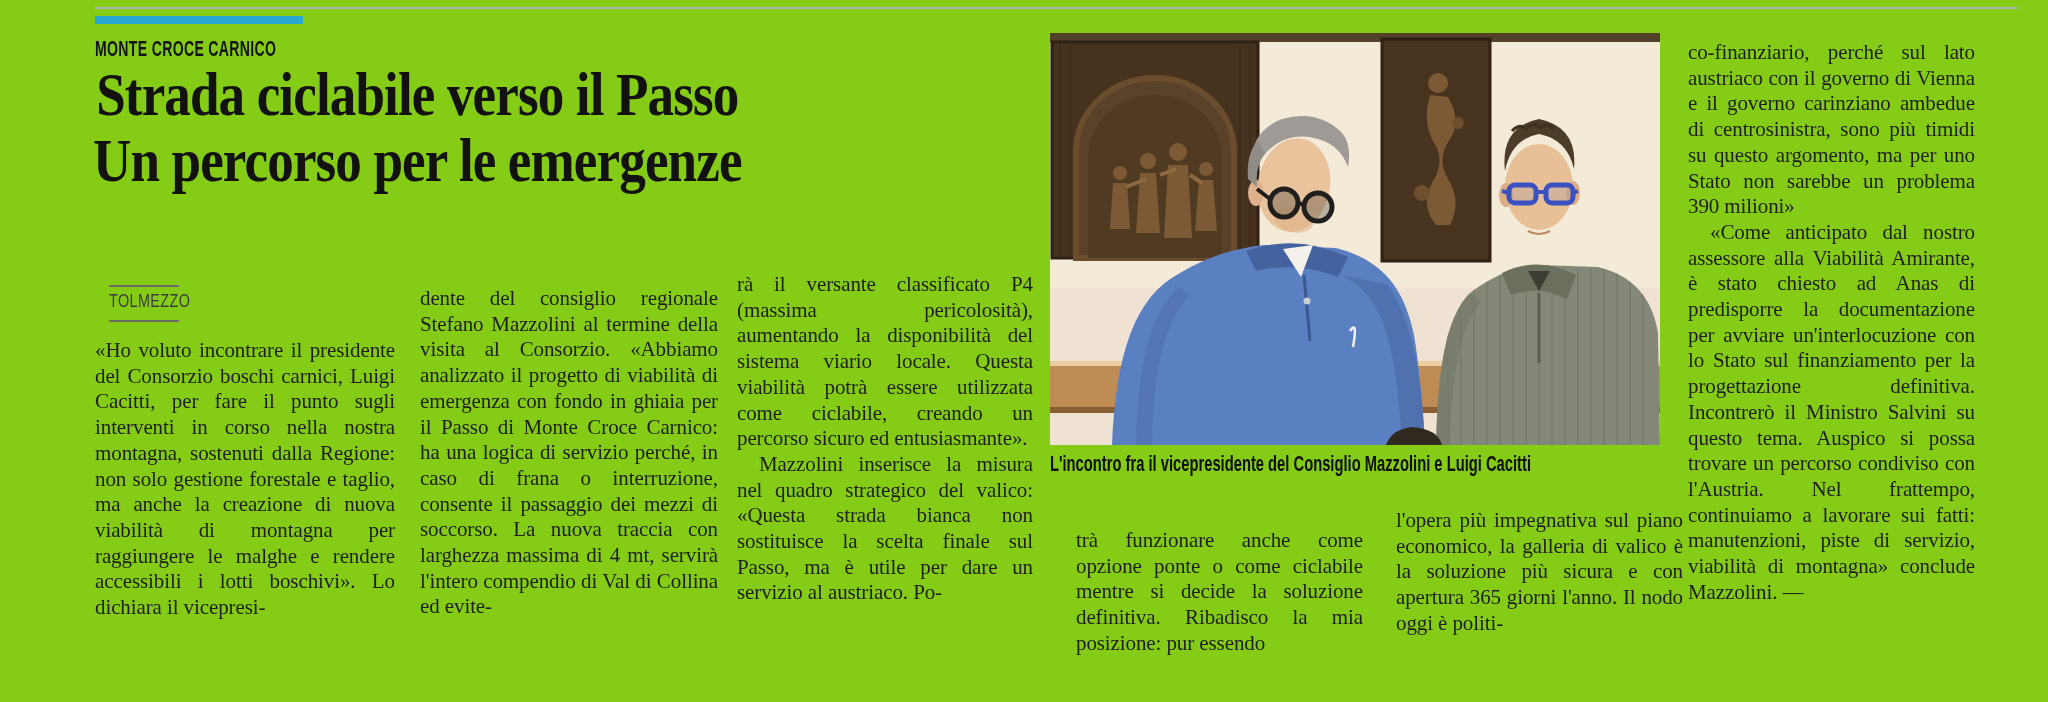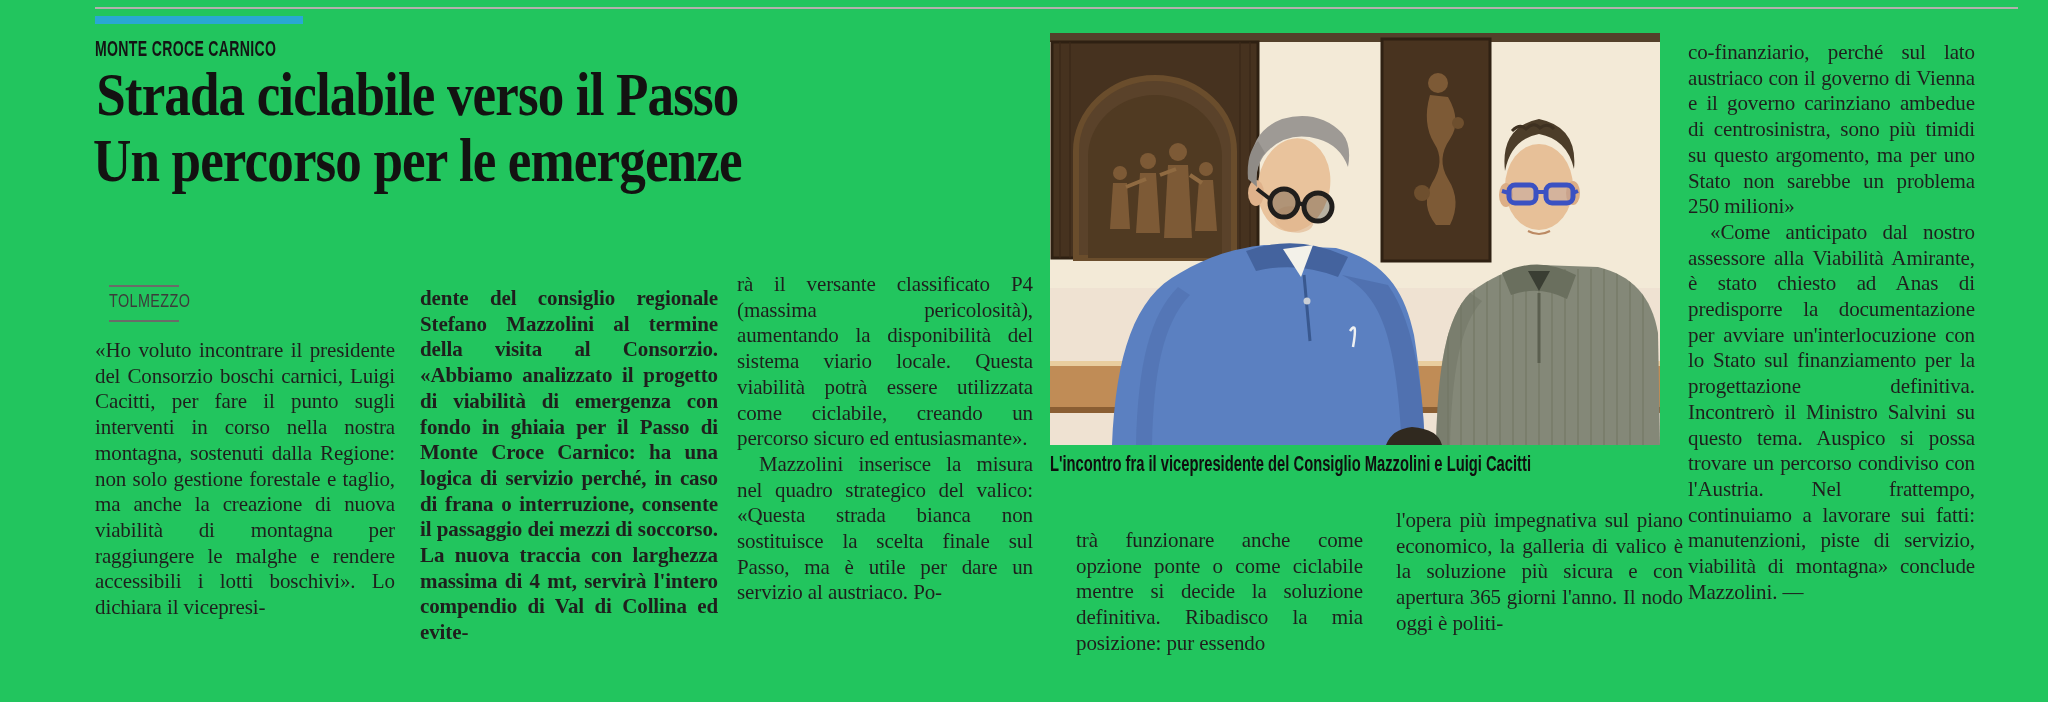--- a/index.html
+++ b/index.html
@@ -1,17 +1,17 @@
 <!DOCTYPE html>
 <html><head>
 <meta charset="utf-8">
 <style>
   html,body { margin:0; padding:0; background:#ffffff; }
   .page {
-    position:relative; width:2048px; height:702px; background:#22c55e;
+    position:relative; width:2048px; height:702px; background:#84cc16;
     font-family:"Liberation Serif", serif; color:#1d1d1b; overflow:hidden;
   }
   .abs { position:absolute; }
   .top-rule { left:95px; top:7px; width:1923px; height:2px; background:#b3b1ad; }
   .accent-bar { left:95px; top:16px; width:208px; height:8px; background:#29a8d4; }
   .kicker {
     left:95px; top:36px; font-family:"Liberation Sans", sans-serif; font-weight:bold;
     font-size:22px; color:#141414; white-space:nowrap; display:inline-block;
     transform:scaleX(0.64); transform-origin:left top; letter-spacing:0.5px;
   }
@@ -27,21 +27,21 @@
     font-size:18px; color:#3c3c3a; white-space:nowrap; display:inline-block;
     transform:scaleX(0.8); transform-origin:left top; letter-spacing:0.5px;
   }
   .col {
     position:absolute; font-size:21px; line-height:25.7px; text-align:justify;
     color:#1f1f1d; letter-spacing:-0.1px;
   }
   .col p { margin:0; }
   .col p.indent { text-indent:22px; }
   .col-1 { left:95px;  top:338px; width:300px; }
-  .col-2 { left:420px; top:286px; width:298px;font-weight:bold; }
+  .col-2 { left:420px; top:286px; width:298px; }
   .col-3 { left:737px; top:272px; width:296px; }
   .col-4 { left:1048px; top:528px; width:287px;margin-left:28px; }
   .col-5 { left:1372px; top:508px; width:287px;margin-left:24px; }
   .col-6 { left:1688px; top:40px;  width:287px; }
   .photo-box { left:1050px; top:33px; width:610px; height:412px; }
   .photo-box svg { display:block; width:610px; height:412px; }
   .caption {
     left:1050px; top:451px; width:900px; font-family:"Liberation Sans", sans-serif;
     font-weight:bold; font-size:22px; color:#0f0f0f; white-space:nowrap;
     display:inline-block; transform:scaleX(0.67); transform-origin:left top;
@@ -76,21 +76,21 @@
       <p class="para">rà il versante classificato P4 (massima pericolosità), aumentando la disponibilità del sistema viario locale. Questa viabilità potrà essere utilizzata come ciclabile, creando un percorso sicuro ed entusiasmante».</p>
       <p class="para indent">Mazzolini inserisce la misura nel quadro strategico del valico: «Questa strada bianca non sostituisce la scelta finale sul Passo, ma è utile per dare un servizio al austriaco. Po-</p>
     </div>
   <div class="col col-4">
       <p class="para">trà funzionare anche come opzione ponte o come ciclabile mentre si decide la soluzione definitiva. Ribadisco la mia posizione: pur essendo</p>
     </div>
   <div class="col col-5">
       <p class="para">l'opera più impegnativa sul piano economico, la galleria di valico è la soluzione più sicura e con apertura 365 giorni l'anno. Il nodo oggi è politi-</p>
     </div>
   <div class="col col-6">
-      <p class="para">co-finanziario, perché sul lato austriaco con il governo di Vienna e il governo carinziano ambedue di centrosinistra, sono più timidi su questo argomento, ma per uno Stato non sarebbe un problema 250 milioni»</p>
+      <p class="para">co-finanziario, perché sul lato austriaco con il governo di Vienna e il governo carinziano ambedue di centrosinistra, sono più timidi su questo argomento, ma per uno Stato non sarebbe un problema 390 milioni»</p>
       <p class="para indent">«Come anticipato dal nostro assessore alla Viabilità Amirante, è stato chiesto ad Anas di predisporre la documentazione per avviare un'interlocuzione con lo Stato sul finanziamento per la progettazione definitiva. Incontrerò il Ministro Salvini su questo tema. Auspico si possa trovare un percorso condiviso con l'Austria. Nel frattempo, continuiamo a lavorare sui fatti: manutenzioni, piste di servizio, viabilità di montagna» conclude Mazzolini. —</p>
     </div>
 
   <div class="abs photo-box">
     <svg viewBox="0 0 610 412" xmlns="http://www.w3.org/2000/svg">
 
       <rect x="0" y="0" width="610" height="412" fill="#f3ead7"></rect>
       <rect x="0" y="255" width="610" height="157" fill="#efe2d2"></rect>
 
       <rect x="0" y="0" width="610" height="9" fill="#53402a"></rect>

